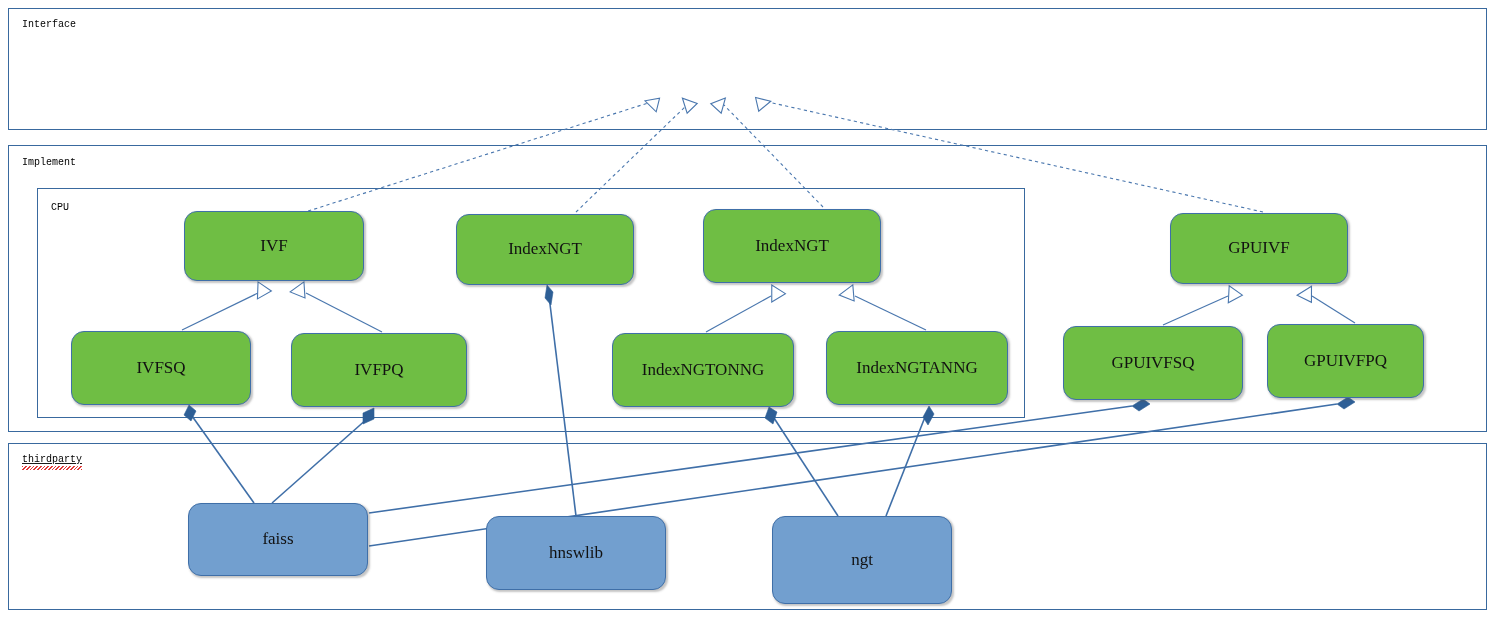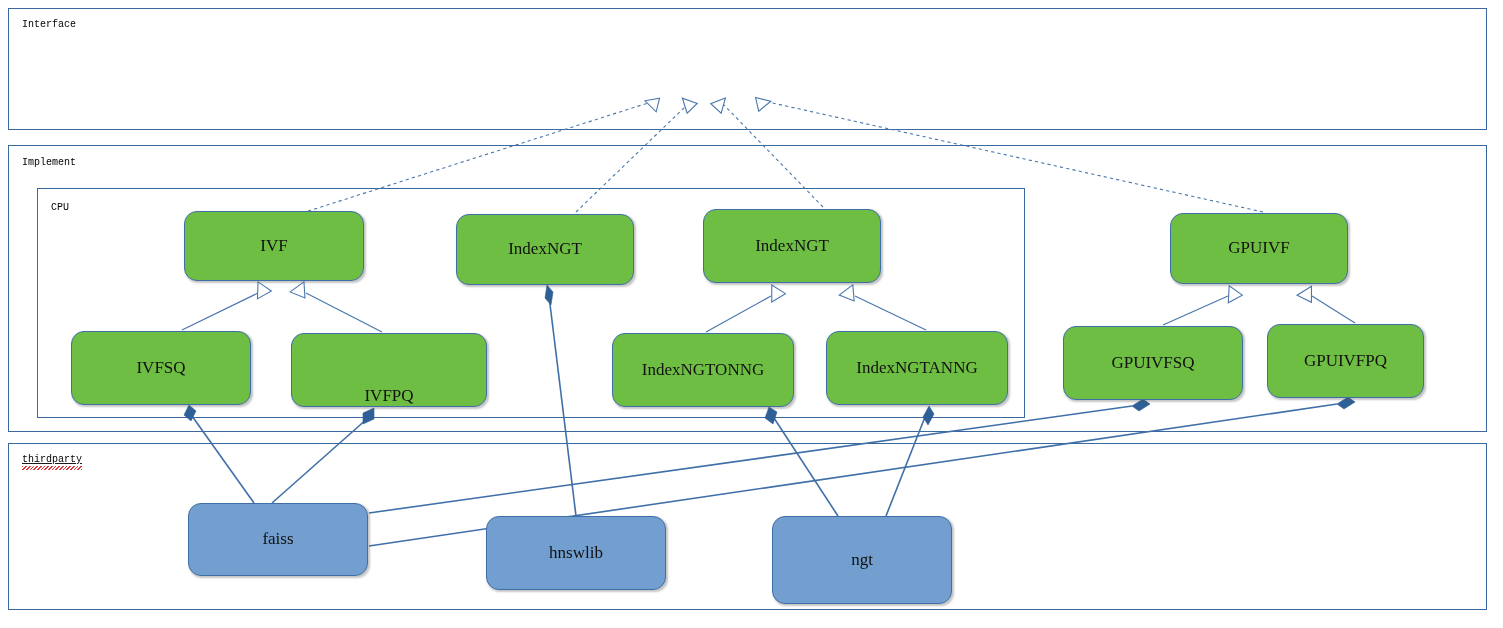--- a/index.html
+++ b/index.html
@@ -148,21 +148,21 @@
   </div>
 
   <div class="node impl" style="left:1170px;top:213px;width:178px;height:71px;">
     <span>GPUIVF</span>
   </div>
 
   <div class="node impl" style="left:71px;top:331px;width:180px;height:74px;">
     <span>IVFSQ</span>
   </div>
 
-  <div class="node impl" style="left:291px;top:333px;width:196px;height:74px;align-items:flex-end;">
+  <div class="node impl" style="left:291px;top:333px;width:176px;height:74px;">
     <span>IVFPQ</span>
   </div>
 
   <div class="node impl" style="left:612px;top:333px;width:182px;height:74px;">
     <span>IndexNGTONNG</span>
   </div>
 
   <div class="node impl" style="left:826px;top:331px;width:182px;height:74px;">
     <span>IndexNGTANNG</span>
   </div>

